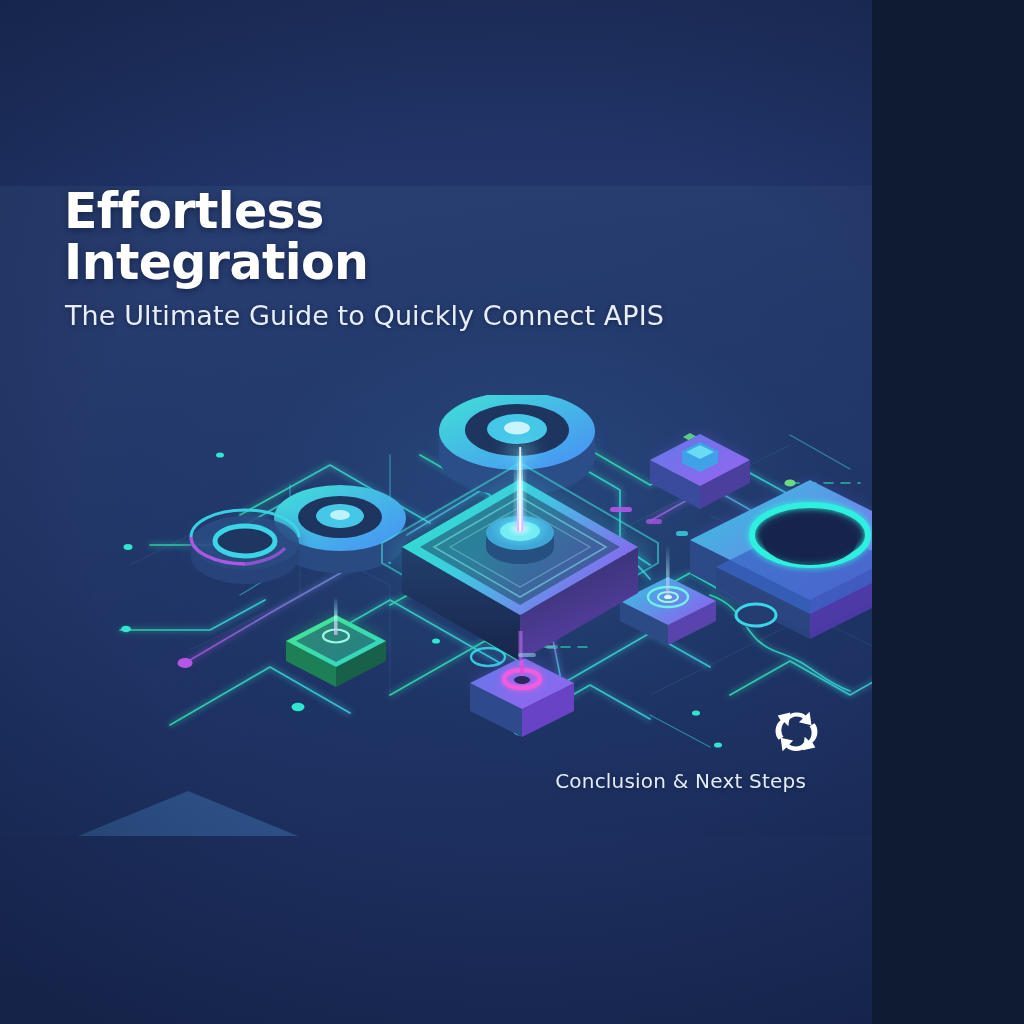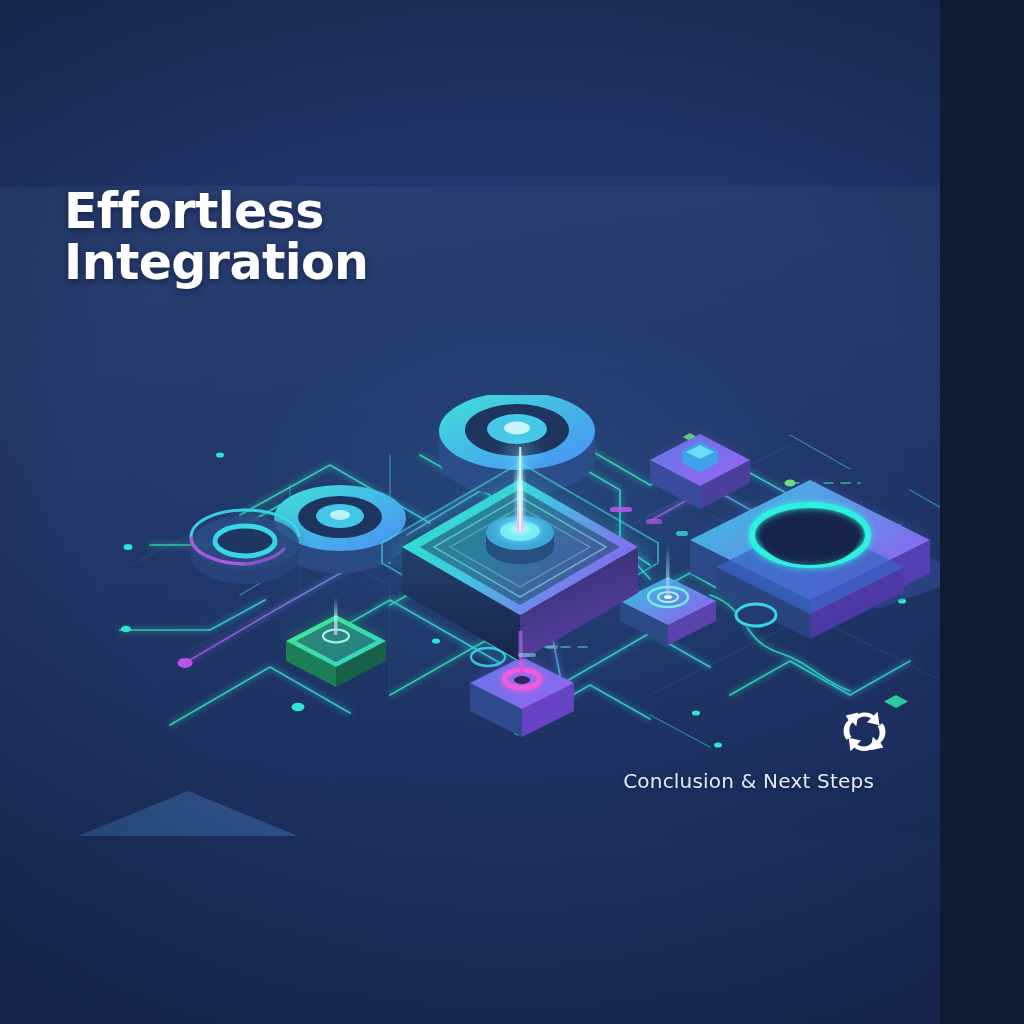--- a/index.html
+++ b/index.html
@@ -2,21 +2,21 @@
 <html><head>
 <meta charset="utf-8">
 <style>
   html, body {
     margin: 0;
     padding: 0;
     background: #0f1b33;
   }
   #slide {
     position: relative;
-    width: 940px;
+    width: 872px;
     height: 1024px;
     overflow: hidden;
     font-family: "DejaVu Sans", "Liberation Sans", sans-serif;
     background: #1e3263;
   }
   
   .band-top {
     position: absolute;
     left: 0; top: 0; width: 1024px; height: 186px;
     background: linear-gradient(180deg, #1f3160 0%, #21356a 100%);
@@ -372,20 +372,21 @@
         <rect x="586" y="136" width="12" height="5" rx="2.5" fill="#3ad6e8" opacity="0.8"></rect>
         <rect x="428" y="258" width="18" height="4" rx="2" fill="#8fd8e8" opacity="0.55"></rect>
         <rect x="456" y="250" width="12" height="4" rx="2" fill="#8fd8e8" opacity="0.4"></rect>
       </g>
     </svg>
   </div>
   <div class="vignette"></div>
 
   <div class="headline">Effortless
 Integration</div>
+  <div class="subhead">The Ultimate Guide to Quickly Connect APIS</div>
 
   <div class="footer-icon">
     <svg viewBox="0 0 64 58" width="62" height="56">
       <g fill="#ffffff">
 
         <path d="M20 17 C24 10, 36 9, 41 14 L45 10 L47 24 L34 21 L38 17 C34 14, 26 14, 23 20 Z"></path>
 
         <path d="M50 22 C55 27, 54 38, 48 42 L51 47 L38 50 L40 36 L44 40 C48 36, 48 29, 45 25 Z"></path>
 
         <path d="M42 46 C37 52, 26 52, 21 47 L17 51 L15 37 L28 40 L24 44 C28 47, 36 47, 39 42 Z"></path>

